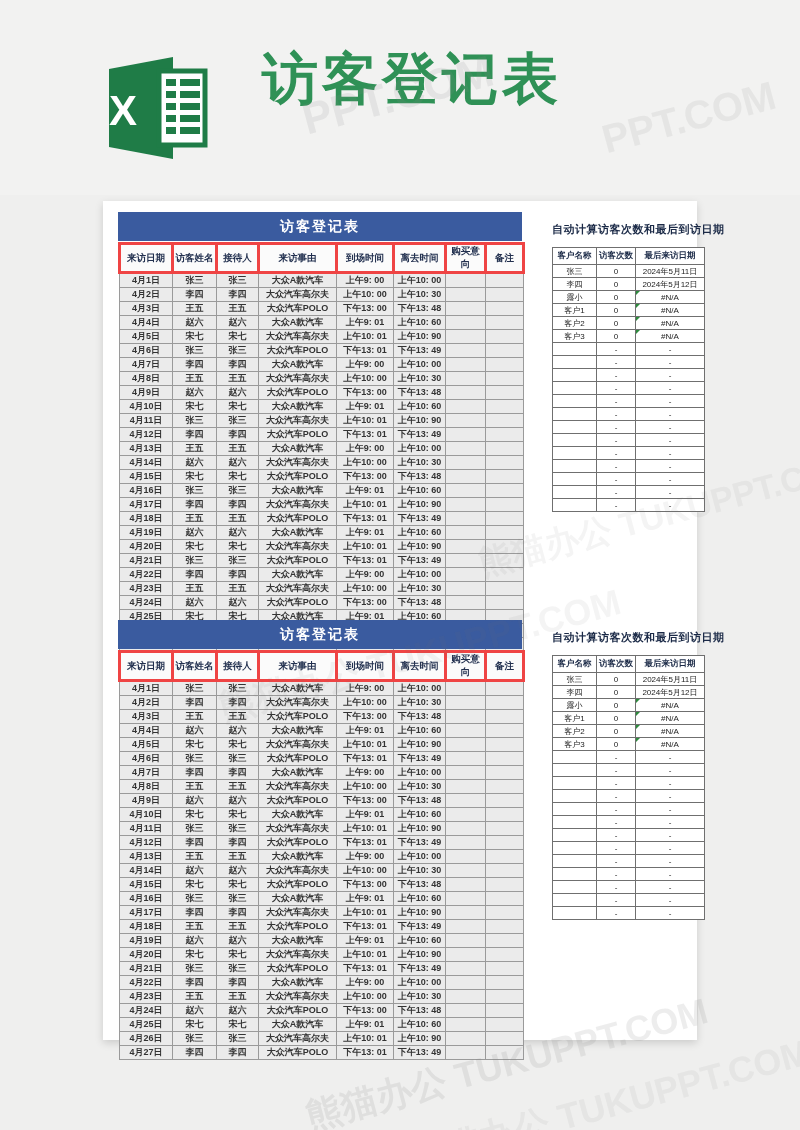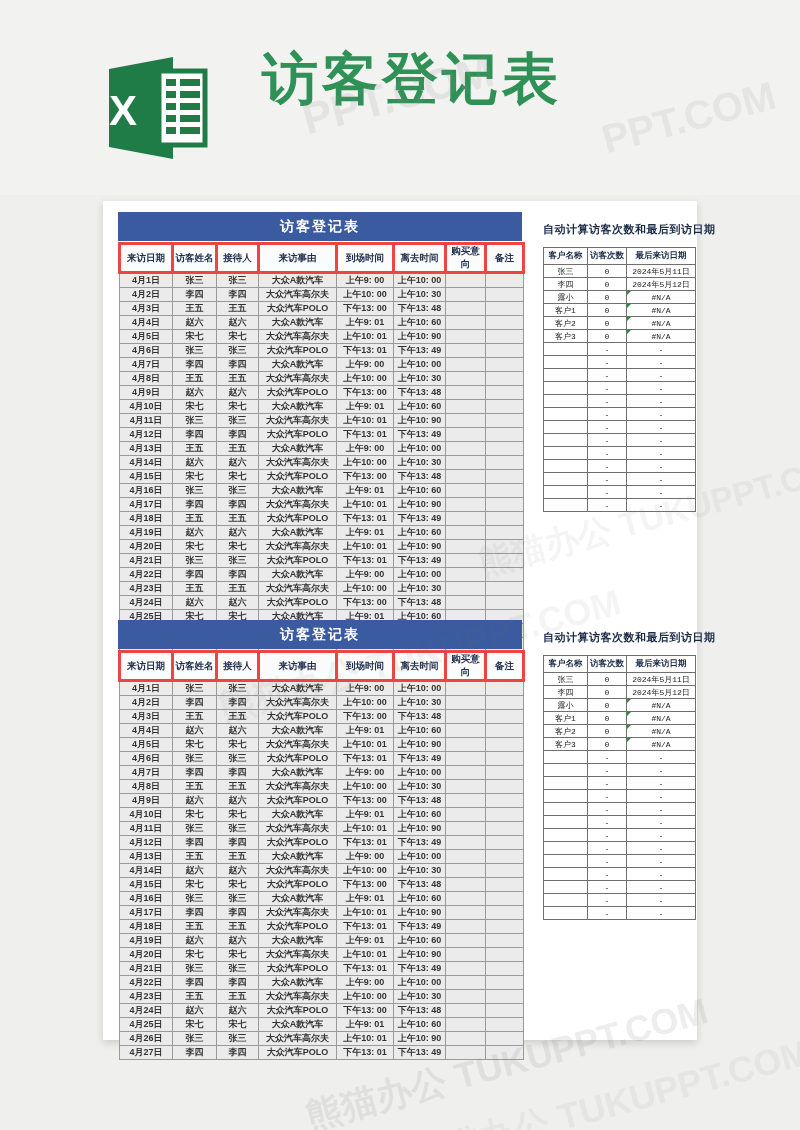--- a/index.html
+++ b/index.html
@@ -36,21 +36,21 @@
   .banner{height:29px;line-height:29px;background:#3a5b9f;color:#ffffff;text-align:center;
           font-size:14px;font-weight:bold;letter-spacing:2px;}
   table{border-collapse:collapse;table-layout:fixed;}
   .vt table{width:404px;margin-top:1px;}
   .vt th{height:16px;background:#fbfbfb;border:3px solid #ef4444;color:#22304f;
          font-size:9.5px;font-weight:bold;padding:0;text-align:center;}
   .vt td{height:12px;background:#ebebeb;border:1px solid #9a9a9a;color:#333333;
          font-size:9px;font-weight:600;padding:0;text-align:center;overflow:hidden;white-space:nowrap;}
 
   
-  .stats{position:absolute;left:425px;top:0;width:164px;font-family:Liberation Mono, monospace;}
+  .stats{position:absolute;left:434px;top:0;width:164px;}
   .stats-title{margin-top:10px;height:14px;font-size:11px;font-weight:bold;color:#1b2a47;
                white-space:nowrap;letter-spacing:0.5px;}
   .stats table{width:152px;margin-top:11px;}
   .stats th{height:16px;background:#ffffff;border:1px solid #6f6f6f;color:#1b2a47;
             font-size:8.5px;font-weight:bold;padding:0;text-align:center;margin-left:28px;}
   .stats td{height:12px;background:#ffffff;border:1px solid #6f6f6f;color:#222222;
             font-size:8px;padding:0;text-align:center;position:relative;overflow:hidden;white-space:nowrap;}
   .stats td.na::before{content:"";position:absolute;top:0;left:0;
             border-top:4px solid #2e8b3e;border-right:4px solid transparent;}
 </style>

